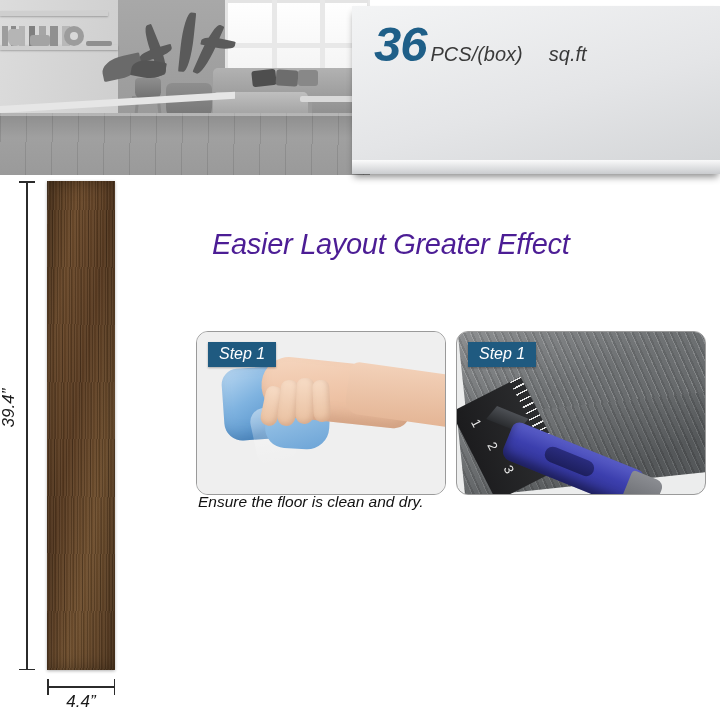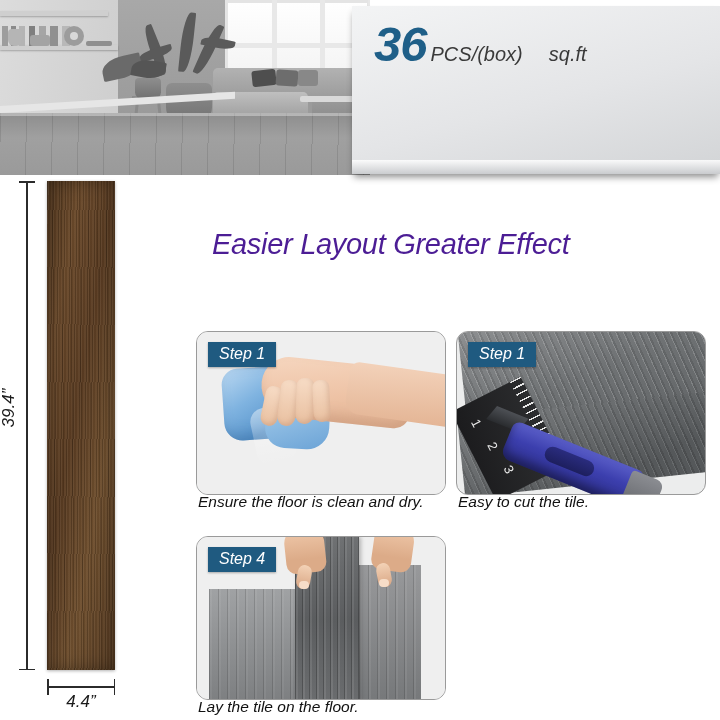--- a/index.html
+++ b/index.html
@@ -518,34 +518,17 @@
         <span class="ruler-num" style="left:18px;top:42px;">2</span>
         <span class="ruler-num" style="left:22px;top:70px;">3</span>
       </div>
       <div class="knife-blade"></div>
       <div class="knife-body">
         <div class="knife-slider"></div>
         <div class="knife-tail"></div>
       </div>
       <div class="step-badge">Step 1</div>
     </div>
-    <div class="step-caption">Easy to cut the tile.</div>
   </div>
 
 
-  <div class="step-cell">
-    <div class="step-card">
-      <div class="s4-bg"></div>
-      <div class="s4-floor-left"></div>
-      <div class="s4-plank-right"></div>
-      <div class="s4-plank-main"></div>
-      <div class="s4-hand left"></div>
-      <div class="s4-hand right"></div>
-      <div class="s4-thumb l"></div>
-      <div class="s4-thumb r"></div>
-      <div class="nail l"></div>
-      <div class="nail r"></div>
-      <div class="step-badge">Step 4</div>
-    </div>
-    <div class="step-caption">Lay the tile on the floor.</div>
-  </div>
 
 </div>
 
 </body></html>

